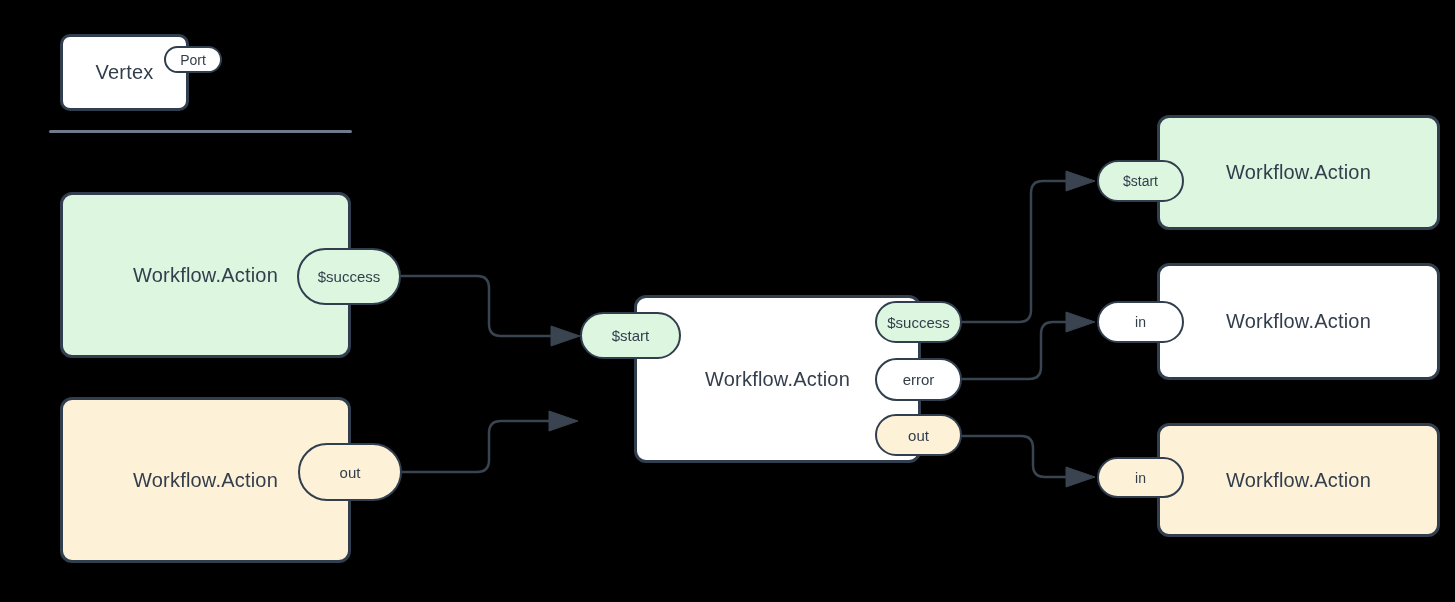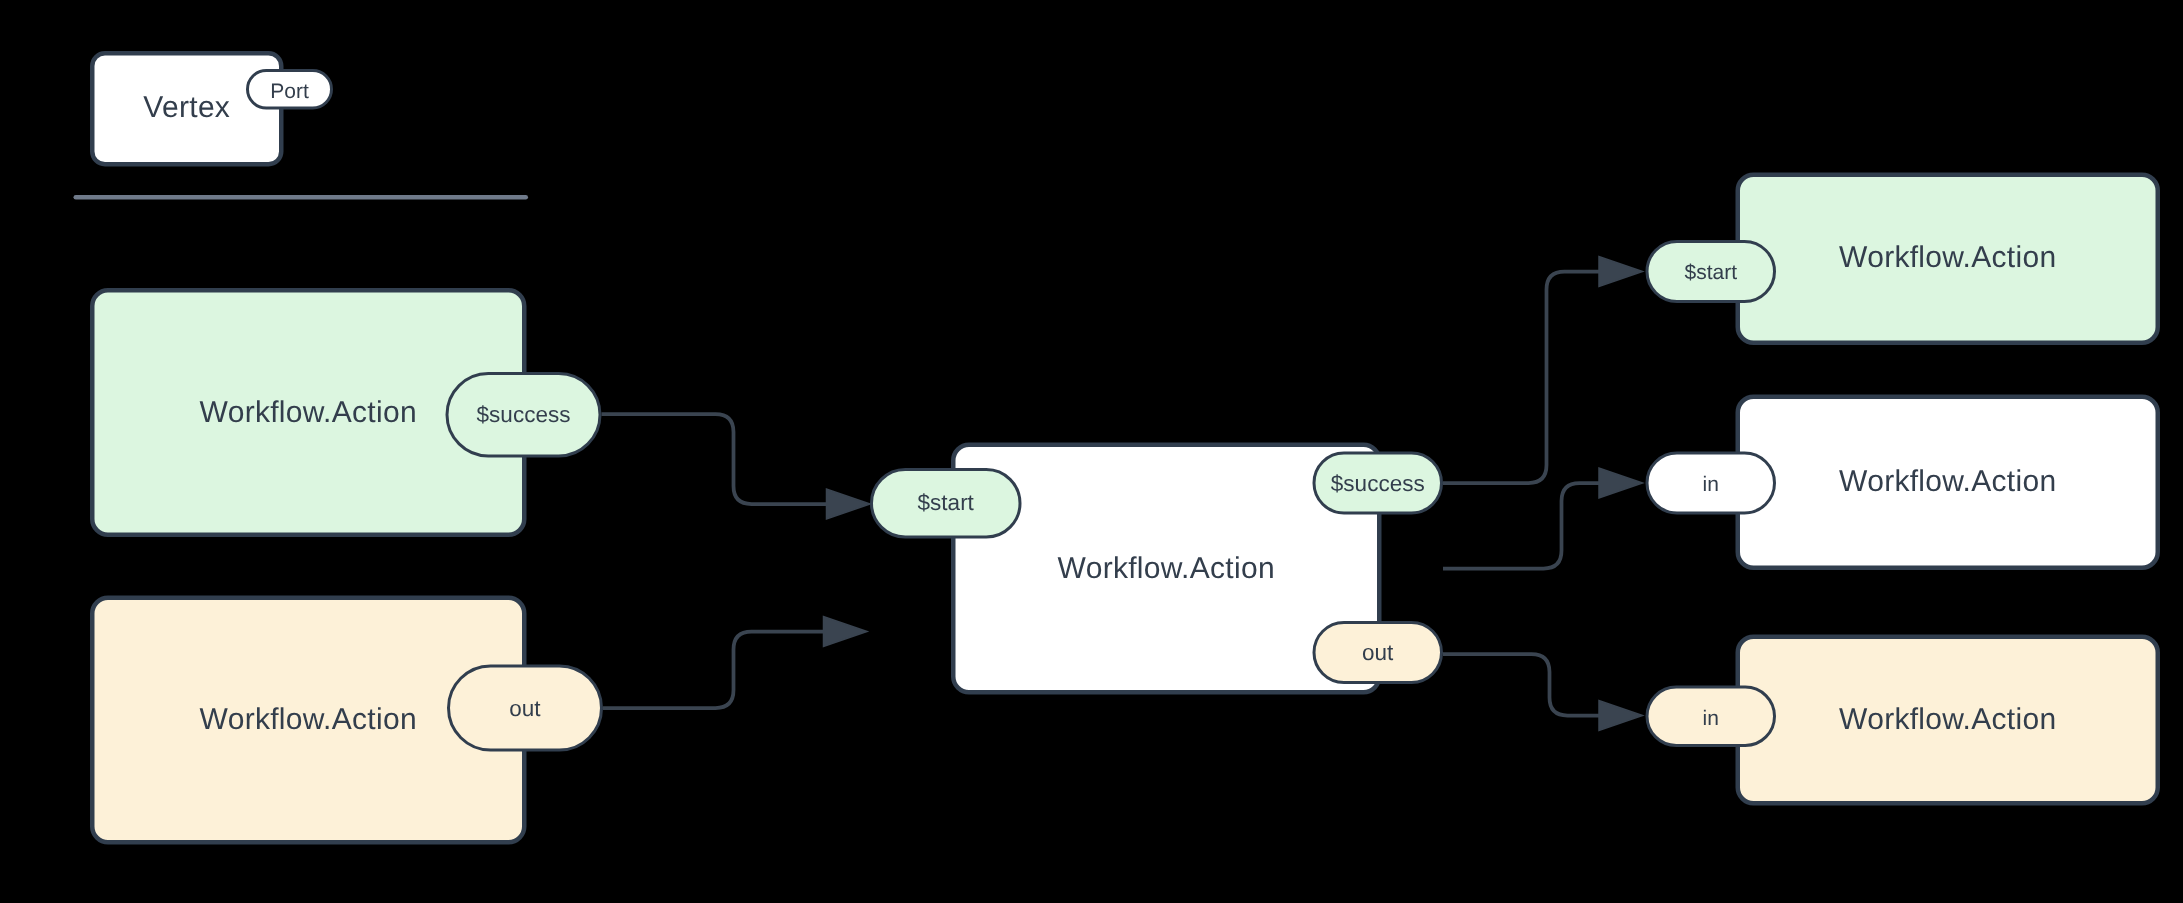--- a/index.html
+++ b/index.html
@@ -108,20 +108,23 @@
 
   <div class="node fill-white" style="left:615px;top:295px;width:287px;height:168px;">
     <span>Workflow.Action</span>
   </div>
   <div class="port fill-green" style="left:561px;top:312px;width:101px;height:47px;">
     <span>$start</span>
   </div>
   <div class="port fill-green" style="left:856px;top:301px;width:87px;height:42px;">
     <span>$success</span>
   </div>
+  <div class="port fill-white" style="left:856px;top:358px;width:87px;height:43px;">
+    <span>error</span>
+  </div>
   <div class="port fill-cream" style="left:856px;top:414px;width:87px;height:42px;">
     <span>out</span>
   </div>
 
   <div class="node fill-green" style="left:1138px;top:115px;width:283px;height:115px;">
     <span>Workflow.Action</span>
   </div>
   <div class="port fill-green" style="left:1078px;top:160px;width:87px;height:42px;font-size:14px;">
     <span>$start</span>
   </div>

